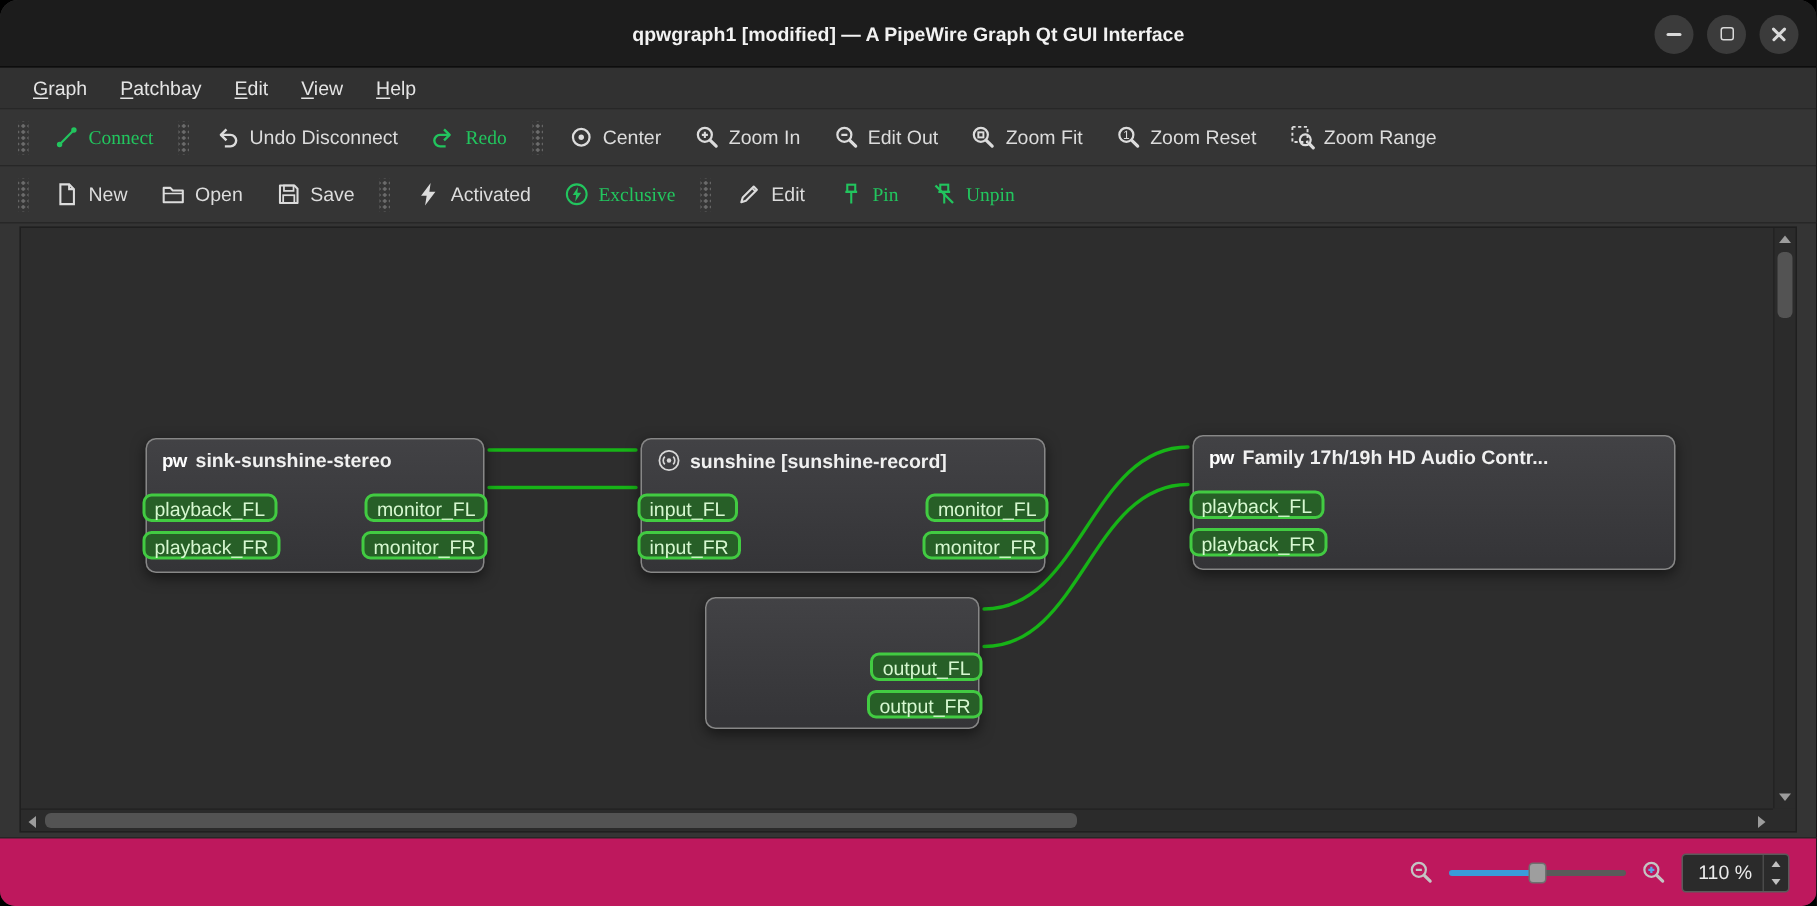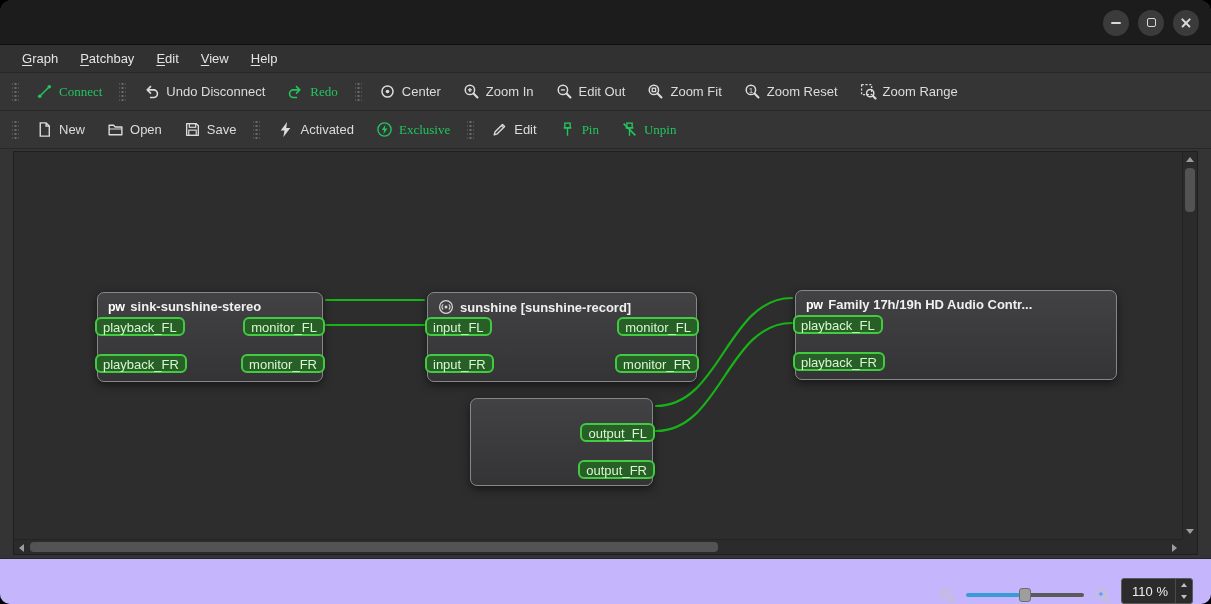--- a/index.html
+++ b/index.html
@@ -56,37 +56,37 @@
   .node-head { display: flex; align-items: center; gap: 6px; padding: 6px 10px 0; color: #f0f0f0;
                font-weight: 700; font-size: 13px; white-space: nowrap; overflow: hidden; }
   .pw-glyph { font-weight: 800; font-size: 12.5px; letter-spacing: -0.5px; color: #ffffff; }
   .node-ic { width: 16px; height: 16px; flex: none; color: #d8d8d8; }
 
   .port { position: absolute; height: 19px; line-height: 18px; padding: 0 6px;
           border: 2px solid var(--port-border, #42cb42); background: var(--port-fill, #275f27);
           color: var(--port-text, #d6f8d0); border-radius: 6px; font-size: 13px; white-space: nowrap; cursor: crosshair; }
   .port.in  { left: -3px; }
   .port.out { right: -3px; }
-  .row1 { top: 24px; } .row2 { top: 61px; }
+  .row1 { top: 36px; } .row2 { top: 61px; }
 
   
   .vscroll { position: absolute; top: 0; right: 0; bottom: 15px; width: 15px; background: #2b2b2b; border-left: 1px solid #232323; }
   .hscroll { position: absolute; left: 0; right: 15px; bottom: 0; height: 15px; background: #2b2b2b; border-top: 1px solid #232323; }
   .sb-corner { position: absolute; right: 0; bottom: 0; width: 15px; height: 15px; background: #2b2b2b; }
   .sb-btn { position: absolute; width: 15px; height: 15px; display: flex; align-items: center; justify-content: center; cursor: pointer; }
   .tri-up    { width: 0; height: 0; border-left: 4px solid transparent; border-right: 4px solid transparent; border-bottom: 5px solid #9c9c9c; }
   .tri-down  { width: 0; height: 0; border-left: 4px solid transparent; border-right: 4px solid transparent; border-top: 5px solid #9c9c9c; }
   .tri-left  { width: 0; height: 0; border-top: 4px solid transparent; border-bottom: 4px solid transparent; border-right: 5px solid #9c9c9c; }
   .tri-right { width: 0; height: 0; border-top: 4px solid transparent; border-bottom: 4px solid transparent; border-left: 5px solid #9c9c9c; }
   .vthumb { position: absolute; left: 2px; right: 2px; top: 16px; height: 44px; background: #535353; border-radius: 4px; cursor: grab; }
   .hthumb { position: absolute; top: 2px; bottom: 2px; left: 16px; width: 688px; background: #535353; border-radius: 4px; cursor: grab; }
 
   
-  .statusbar { height: 46px; background: #c4b5fd; border-top: 1px solid #262626; flex: none;
-               display: flex; align-items: flex-end; justify-content: flex-end; padding: 0 18px; gap: 10px; }
+  .statusbar { height: 46px; background: #be185d; border-top: 1px solid #262626; flex: none;
+               display: flex; align-items: center; justify-content: flex-end; padding: 0 18px; gap: 10px; }
   .zoom-slider { position: relative; width: 118px; height: 18px; cursor: pointer; }
   .zs-track { position: absolute; top: 7px; height: 4px; border-radius: 2px; }
   .zs-fill { left: 0; width: 58px; background: var(--accent, #3a9bd9); }
   .zs-rest { left: 58px; right: 0; background: #5a5a5a; }
   .zs-handle { position: absolute; left: 53px; top: 2px; width: 12px; height: 14px; background: #9e9e9e;
                border-radius: 3px; border: 1px solid #6f6f6f; cursor: grab; }
   .spinbox { display: flex; align-items: stretch; height: 26px; border: 1px solid #5a5a5a; border-radius: 3px;
              background: #2b2b2b; color: #ececec; overflow: hidden; }
   .spin-val { display: flex; align-items: center; padding: 0 7px 0 10px; }
   .spin-arrows { display: flex; flex-direction: column; border-left: 1px solid #4a4a4a; }
@@ -94,20 +94,21 @@
   .tri-up-s   { width: 0; height: 0; border-left: 3.5px solid transparent; border-right: 3.5px solid transparent; border-bottom: 4.5px solid #c0c0c0; }
   .tri-down-s { width: 0; height: 0; border-left: 3.5px solid transparent; border-right: 3.5px solid transparent; border-top: 4.5px solid #c0c0c0; }
   .sb-zoom-ic { width: 17px; height: 17px; color: #c4c4c4; }
 </style>
 </head>
 <body>
 
 <div class="window">
 
   <div class="titlebar">
+    <div class="title-text">qpwgraph1 [modified] — A PipeWire Graph Qt GUI Interface</div>
     <div class="win-controls">
       <button class="winbtn">
           <span class="glyph-min"></span>
         </button>
       <button class="winbtn">
           <span class="glyph-max"></span>
         </button>
       <button class="winbtn">
           <span class="glyph-close"></span>
         </button>

